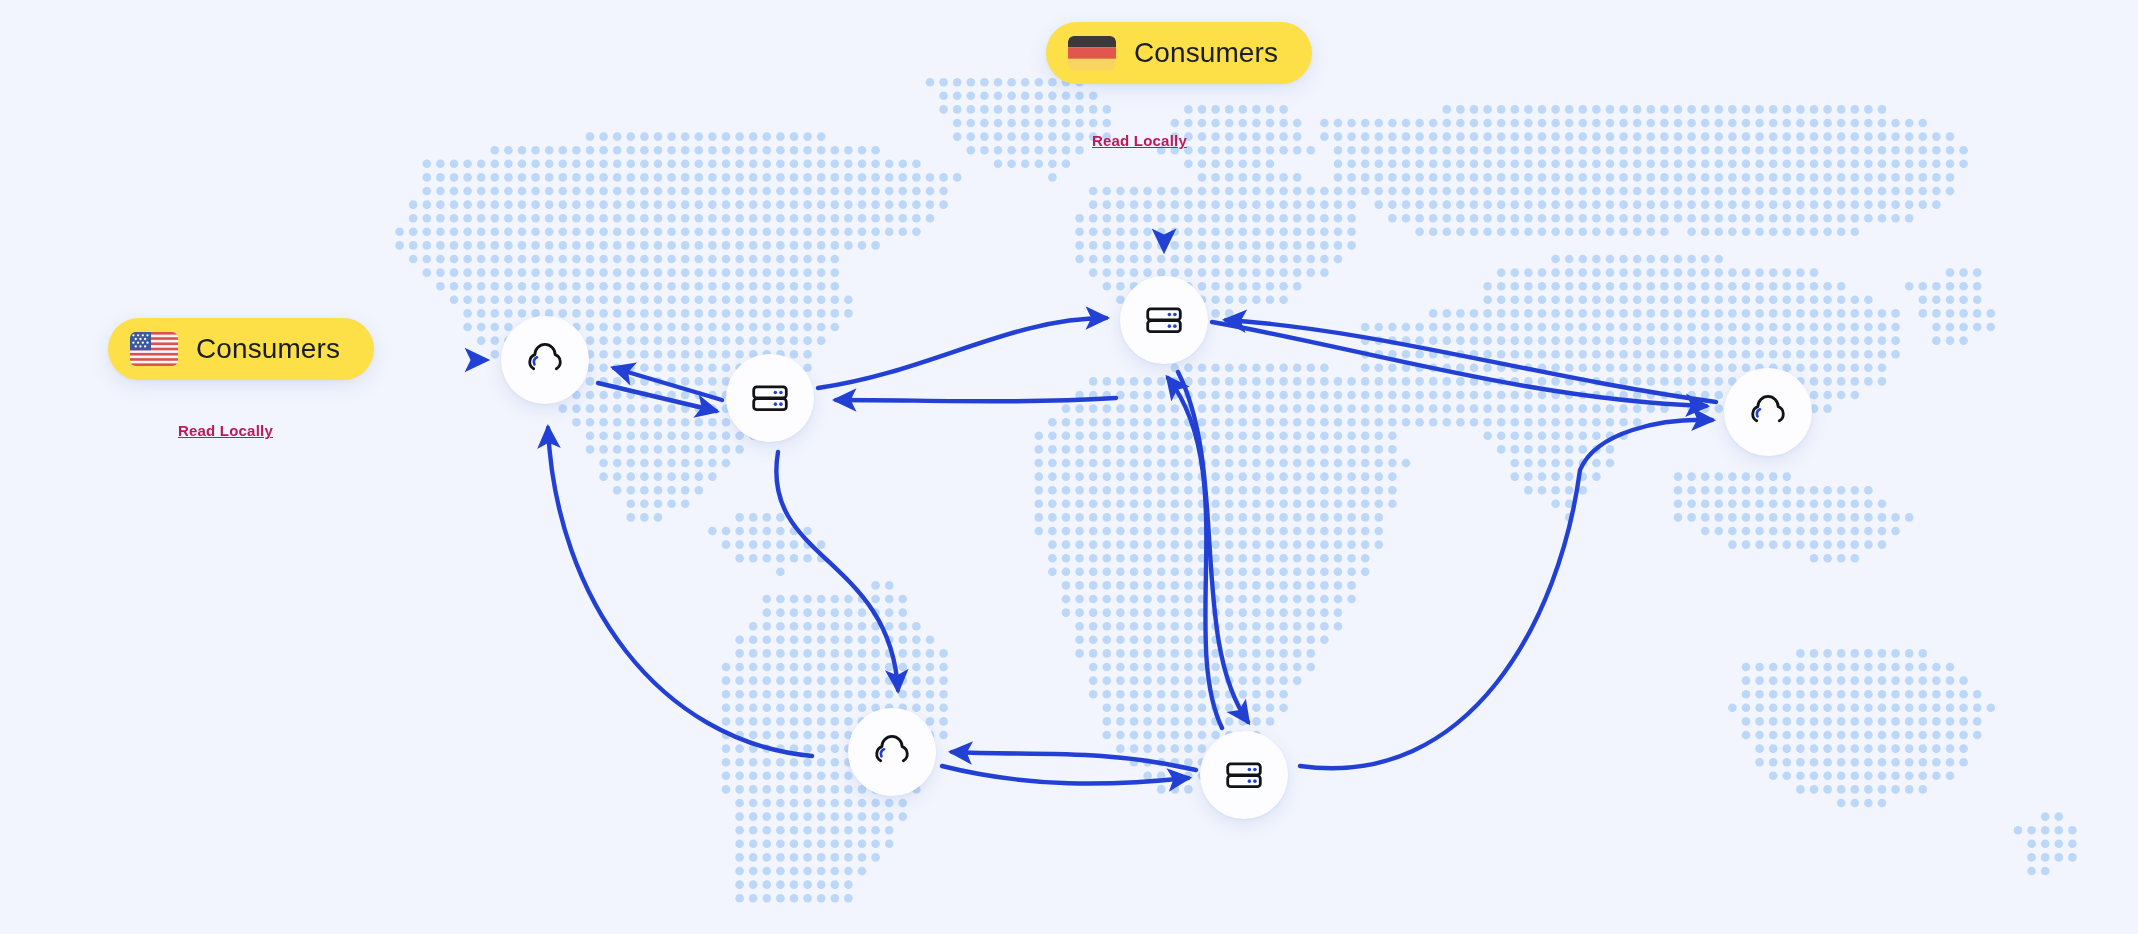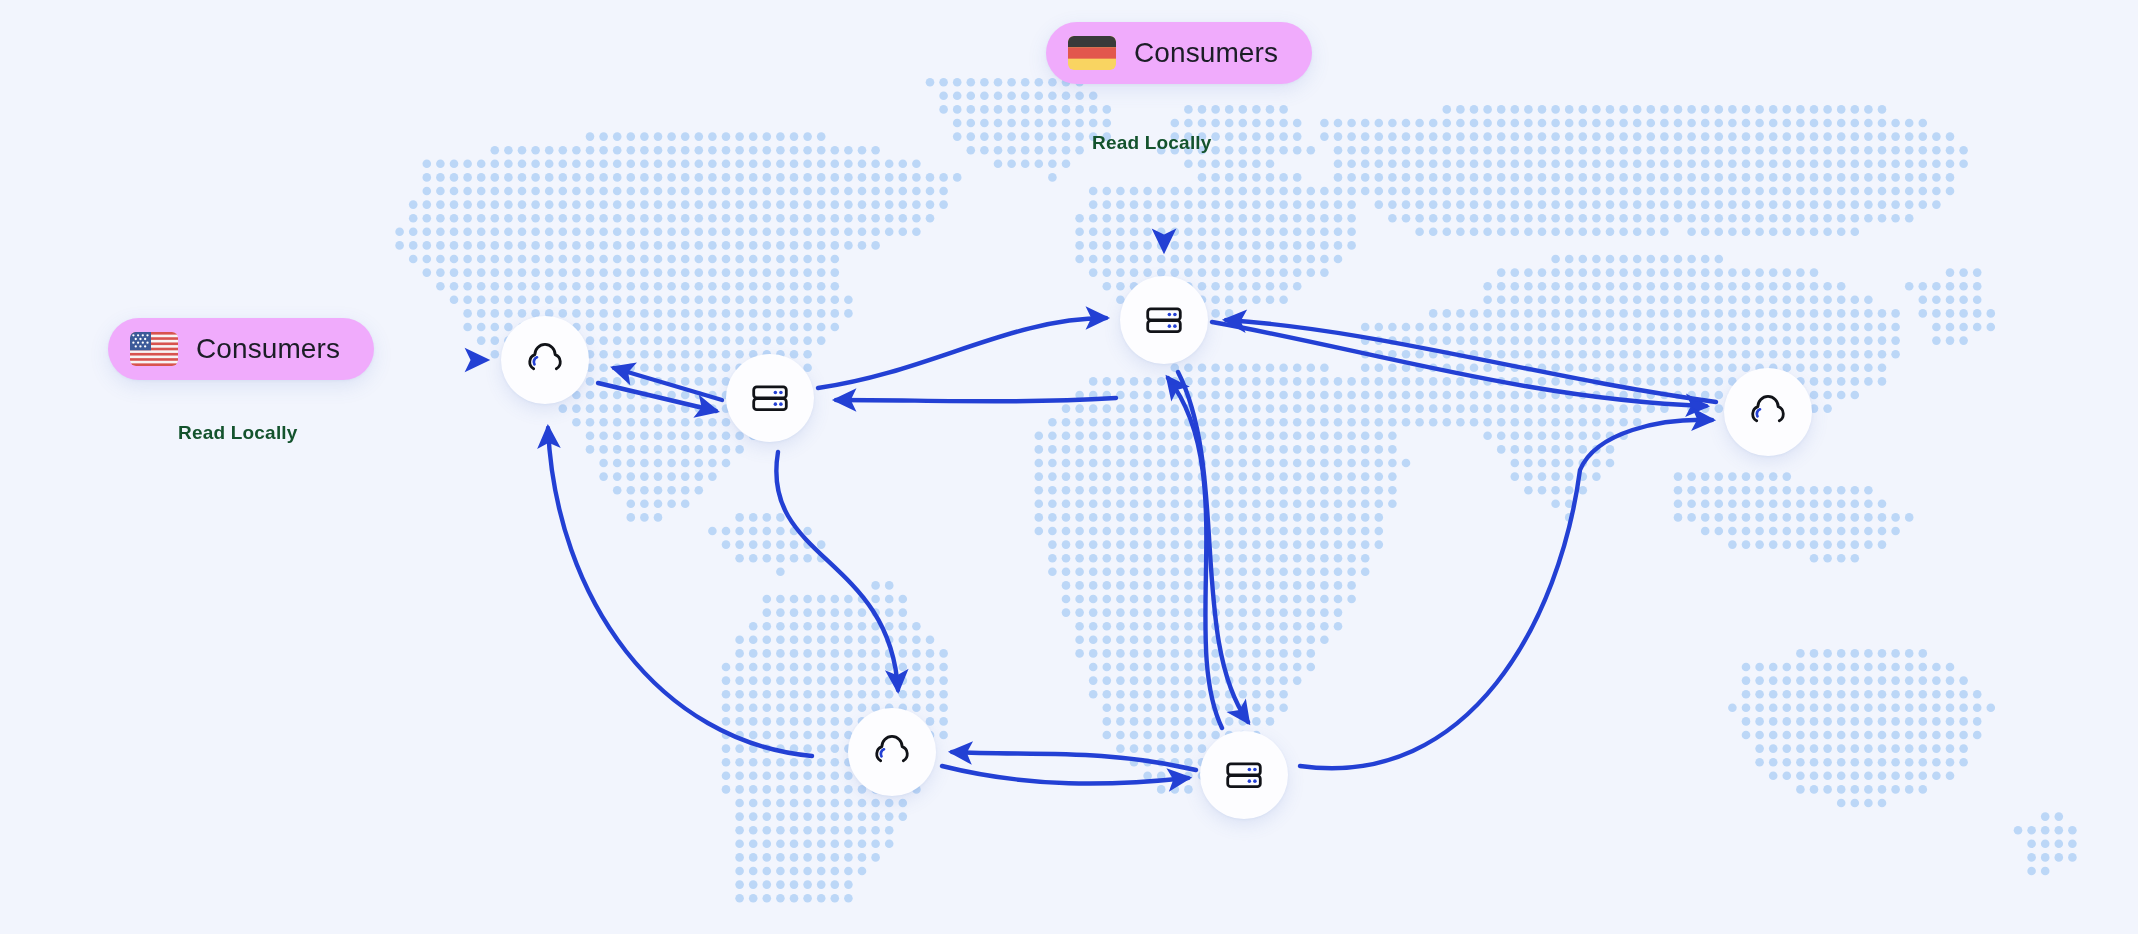--- a/index.html
+++ b/index.html
@@ -41,21 +41,21 @@
     background: #fdfdff;
     box-shadow: 0 6px 18px rgba(80,110,190,0.13), 0 1px 3px rgba(80,110,190,0.08);
     display: flex;
     align-items: center;
     justify-content: center;
   }
   .node svg { display: block; }
   
   .pill {
     position: absolute;
-    background: #f0abfc;
+    background: #fde047;
     border-radius: 999px;
     display: flex;
     align-items: center;
     box-shadow: 0 6px 20px rgba(80,110,190,0.13), 0 1px 3px rgba(80,110,190,0.07);
     padding: 14px 34px 14px 22px;
     gap: 18px;
   }
   .pill-label {
     font-size: 28px;
     color: #1b1d26;
@@ -66,25 +66,26 @@
   .flag {
     width: 48px;
     height: 34px;
     border-radius: 6px;
     overflow: hidden;
     flex: none;
     display: block;
   }
   .caption {
     position: absolute;
-    font-size: 19px;
+    font-size: 15px;
     font-weight: bold;
-    color: #14532d;
+    color: #be185d;
     white-space: nowrap;
     letter-spacing: 0.2px;
+    text-decoration: underline;
   }
 </style>
 </head>
 <body>
 
 <div id="stage">
 
   <svg id="worldmap" viewBox="0 0 2138 934" preserveAspectRatio="none" aria-hidden="true">
       <g fill="#bcd7f7">
         <circle cx="930.0" cy="82.2" r="4.3"></circle>

